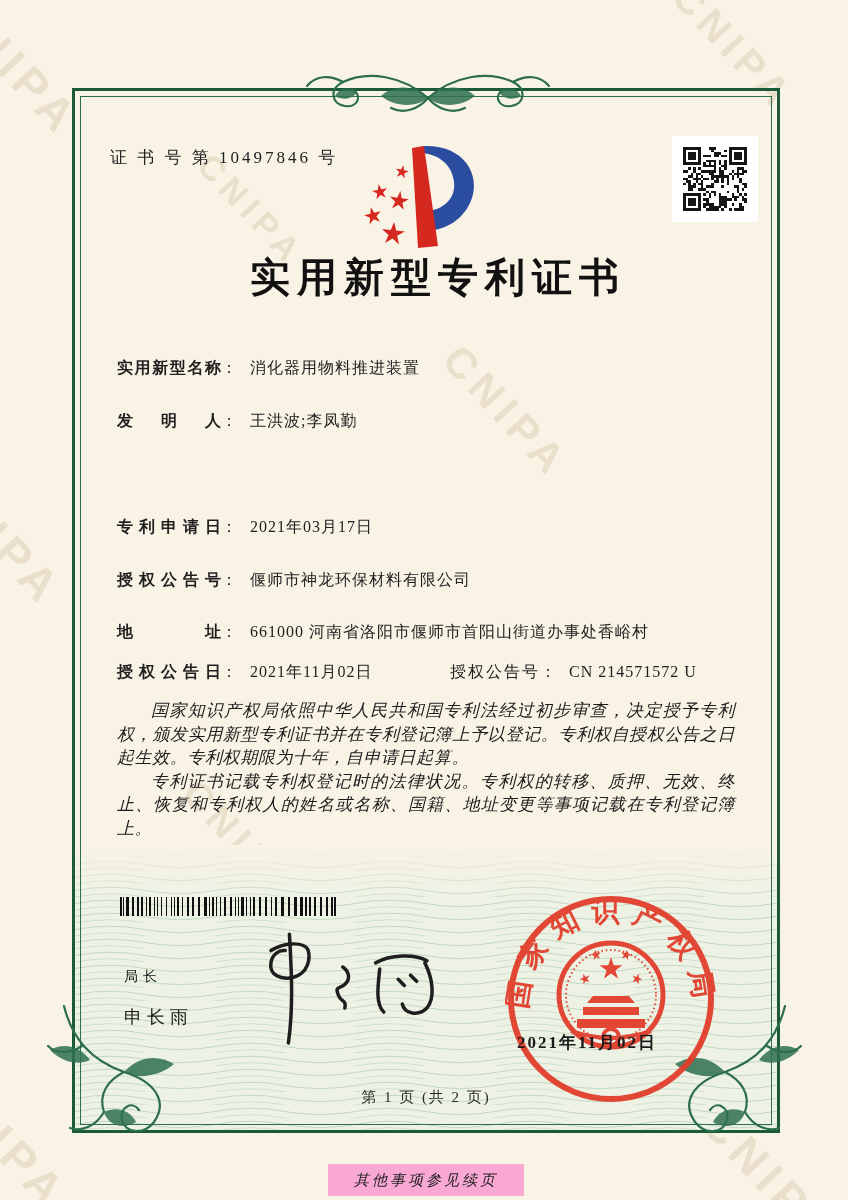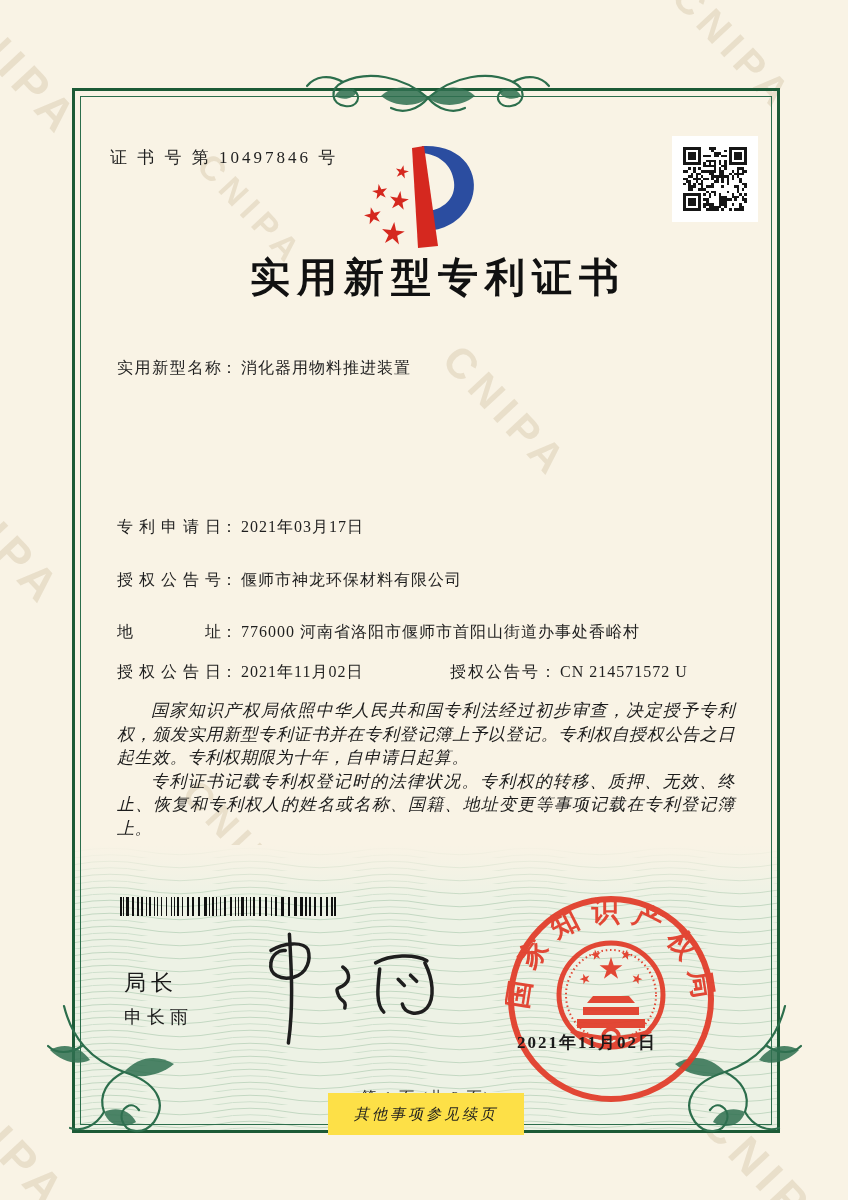--- a/index.html
+++ b/index.html
@@ -33,53 +33,53 @@
   }
   .title{
     position:absolute; left:84px; top:250px; width:708px;
     text-align:center; font-size:40px; font-weight:bold;
     letter-spacing:7px; color:#111;
   }
   .qrbox{ position:absolute; left:672px; top:136px; width:86px; height:86px; background:#fff; }
   .qrbox svg{ position:absolute; left:11px; top:11px; }
   
   .frow{ position:absolute; left:117px; font-size:16px; color:#1f1f1f; white-space:nowrap; }
-  .flabel{ display:inline-block; width:104px; text-align:justify; text-align-last:justify; vertical-align:bottom;}
+  .flabel{ display:inline-block; width:104px; text-align:justify; text-align-last:justify; vertical-align:bottom;font-weight:bold;}
   .colon{ display:inline-block; }
-  .fvalue{ letter-spacing:1px; }
+  .fvalue{ margin-left:9px; letter-spacing:1px; }
   .frow2{ position:absolute; left:450px; font-size:16px; color:#1f1f1f; white-space:nowrap;}
   .flabel2{ display:inline-block; letter-spacing:2px; }
   
   .paras{
     position:absolute; left:117px; top:699px; width:618px;
     font-size:17px; line-height:23.5px; letter-spacing:0.6px;
     font-style:italic; color:#1c1c1c; text-align:justify;
   }
   .paras p{ margin:0; text-indent:2em; }
   
   .waves{ position:absolute; left:75px; top:845px; width:704px; height:288px; overflow:hidden; }
   .wavefade{ position:absolute; left:75px; top:845px; width:704px; height:55px;
     background:linear-gradient(#f9f3e5, rgba(249,243,229,0)); }
   .barcode{ position:absolute; left:120px; top:897px; width:218px; height:19px; }
-  .officer-title{ position:absolute; left:124px; top:968px; font-size:22px; letter-spacing:5px; color:#1a1a1a;}
+  .officer-title{ position:absolute; left:124px; top:968px; font-size:14px; letter-spacing:5px; color:#1a1a1a;}
   .officer-name{ position:absolute; left:124px; top:1005px; font-size:18px; letter-spacing:5px; color:#1a1a1a;}
   .sig{ position:absolute; left:252px; top:928px; }
   .sr{ position:absolute; width:1px; height:1px; overflow:hidden; clip-path:inset(50%); }
   .seal{ position:absolute; left:505px; top:893px; width:212px; height:212px; opacity:0.93;}
   .sealdate{
     position:absolute; left:517px; top:1031px; width:210px;
     font-size:17px; letter-spacing:2px; color:#1b1b1b; font-weight:bold;
   }
   .pageinfo{
     position:absolute; left:72px; top:1088px; width:708px; text-align:center;
     font-size:15px; letter-spacing:2px; color:#2a2a2a;
   }
   .contnote{
-    position:absolute; left:328px; top:1093px; width:196px; height:42px;
-    background:#fde047; display:flex; align-items:center; justify-content:center;
+    position:absolute; left:328px; top:1164px; width:196px; height:32px;
+    background:#f9a8d4; display:flex; align-items:center; justify-content:center;
     font-size:15px; letter-spacing:3px; font-style:italic; color:#1e1e1e;
   }
   .ornament{ position:absolute; }
 </style>
 </head>
 <body>
 
 <div id="page">
 
   <div class="wm" style="left:-28px; top:-18px; font-size:46px;">CNIPA</div>
@@ -389,31 +389,35 @@
         <rect x="2" y="20" width="3" height="3" fill="#161616"></rect>
       </svg>
   </div>
 
   <div class="title">实用新型专利证书</div>
 
   <div class="frow" style="top:358px;">
     <span class="flabel"><span>实用新型名称</span></span><span class="colon">：</span>
     <span class="fvalue">消化器用物料推进装置</span>
   </div>
+  <div class="frow" style="top:411px;">
+    <span class="flabel"><span>发明人</span></span><span class="colon">：</span>
+    <span class="fvalue">王洪波;李凤勤</span>
+  </div>
   <div class="frow" style="top:517px;">
     <span class="flabel"><span>专利申请日</span></span><span class="colon">：</span>
     <span class="fvalue">2021年03月17日</span>
   </div>
   <div class="frow" style="top:570px;">
     <span class="flabel"><span>授权公告号</span></span><span class="colon">：</span>
     <span class="fvalue">偃师市神龙环保材料有限公司</span>
   </div>
   <div class="frow" style="top:622px;">
     <span class="flabel"><span>地址</span></span><span class="colon">：</span>
-    <span class="fvalue">776000 河南省洛阳市偃师市首阳山街道办事处香峪村</span>
+    <span class="fvalue">661000 河南省洛阳市偃师市首阳山街道办事处香峪村</span>
   </div>
   <div class="frow" style="top:662px;">
     <span class="flabel"><span>授权公告日</span></span><span class="colon">：</span>
     <span class="fvalue">2021年11月02日</span>
   </div>
   <div class="frow2" style="top:662px;">
     <span class="flabel2">授权公告号</span><span class="colon">：</span>
     <span class="fvalue">CN 214571572 U</span>
   </div>
 

